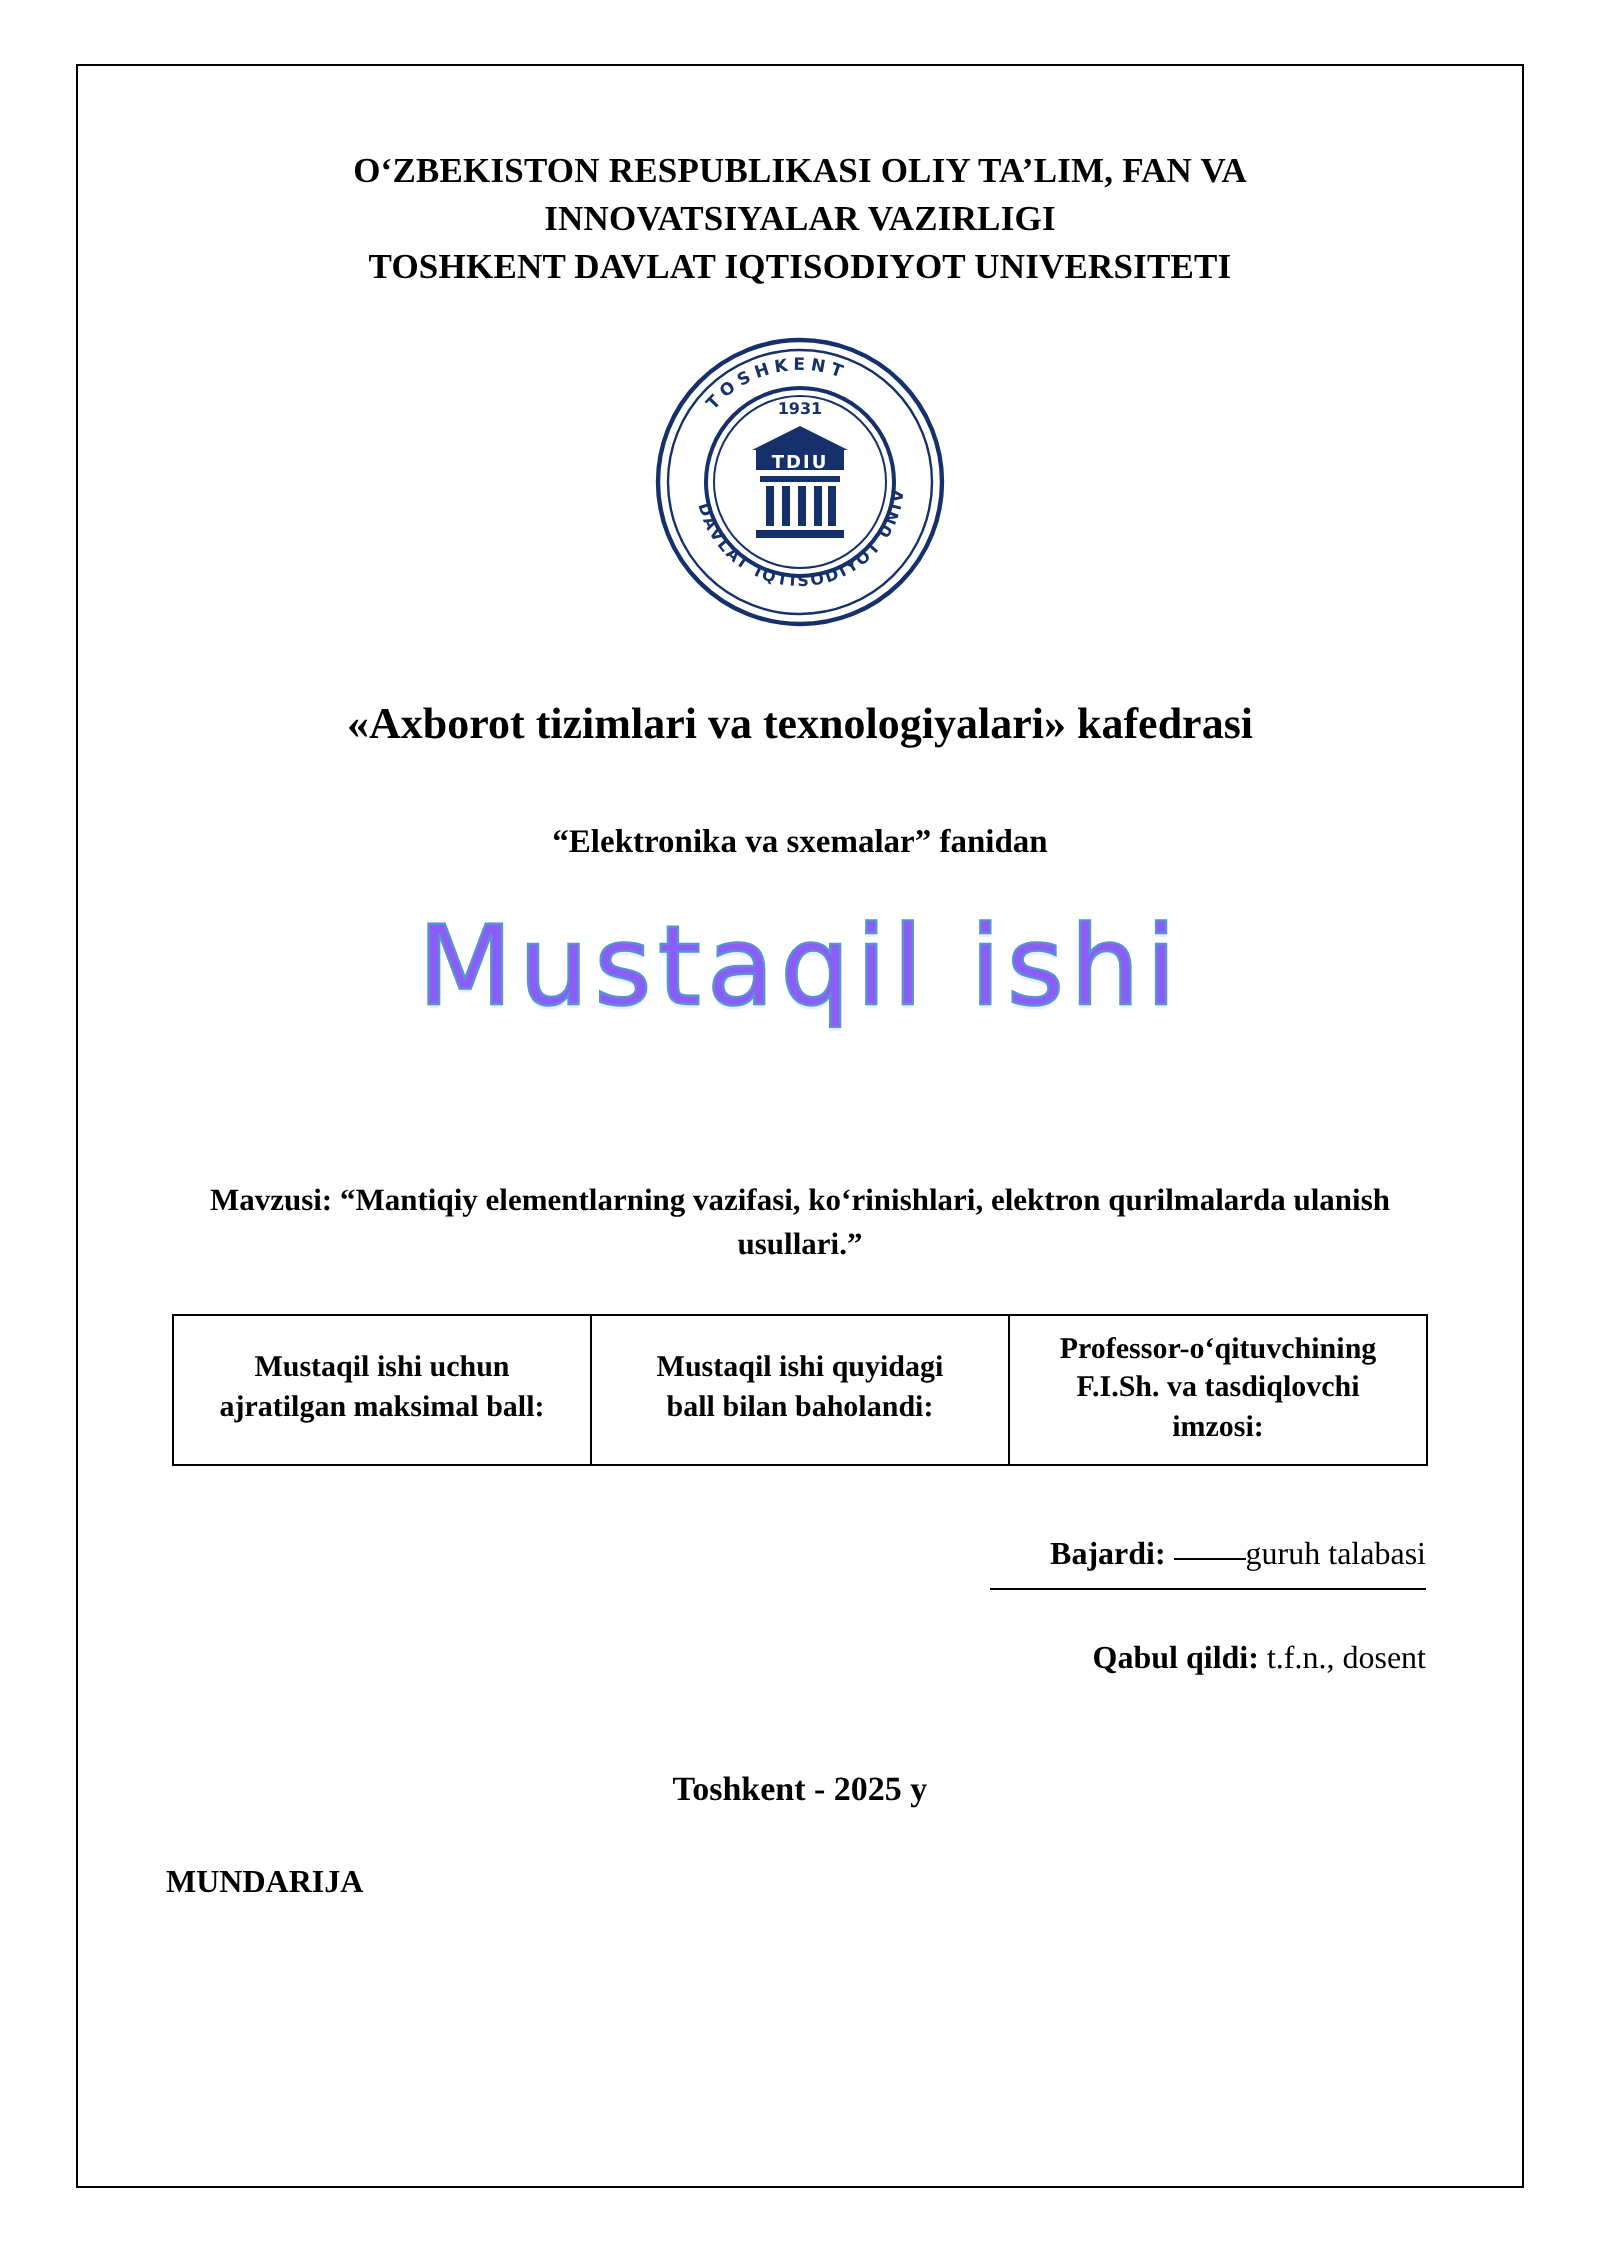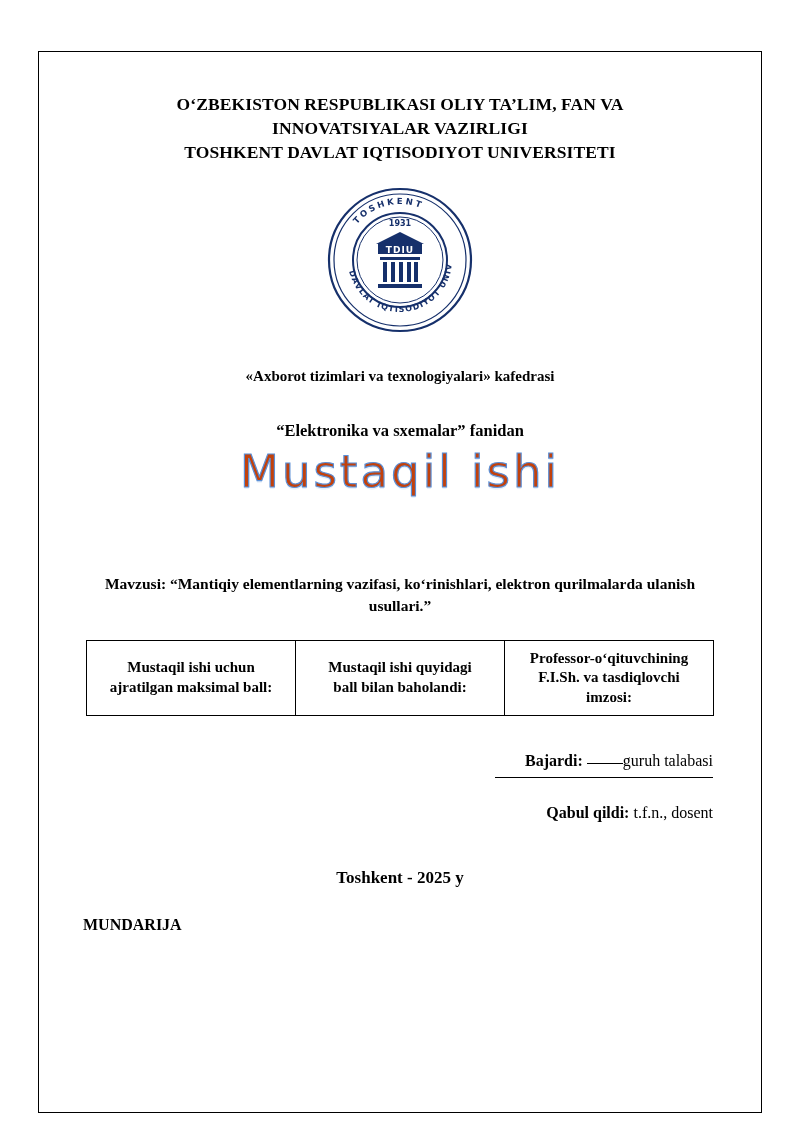--- a/index.html
+++ b/index.html
@@ -10,21 +10,21 @@
   body {
     width: 800px;
     height: 1131px;
     font-family: "Liberation Serif", serif;
     color: #000000;
     position: relative;
   }
   .page {
     position: absolute;
     left: 38px;
-    top: 51px;
+    top: 32px;
     width: 724px;
     height: 1062px;
     border: 1.5px solid #000;
     box-sizing: border-box;
   }
   .inner {
     padding: 40px 44px 0 44px;
     box-sizing: border-box;
     height: 100%;
     display: block;
@@ -48,37 +48,37 @@
   }
   .logo {
     width: 148px;
     height: 148px;
     position: relative;
   }
 
   .kafedra {
     text-align: center;
     font-weight: bold;
-    font-size: 15px;
+    font-size: 22px;
     margin-top: 34px;
   }
   .fan {
     text-align: center;
     font-weight: bold;
     font-size: 16.5px;
     margin-top: 36px;
   }
   .wordart {
     text-align: center;
-    margin-top: 6px;
+    margin-top: 22px;
     font-family: "DejaVu Sans", sans-serif;
-    font-size: 45px;
+    font-size: 55px;
     font-weight: 500;
     letter-spacing: 3px;
-    color: #c2410c;
+    color: #8b5cf6;
     -webkit-text-stroke: 1.2px #5b8fd6;
     text-shadow: 0 2px 0 #e8f0fa;
     line-height: 1.1;
   }
   .mavzu {
     text-align: center;
     font-weight: bold;
     font-size: 15.5px;
     line-height: 1.45;
     margin-top: 76px;

